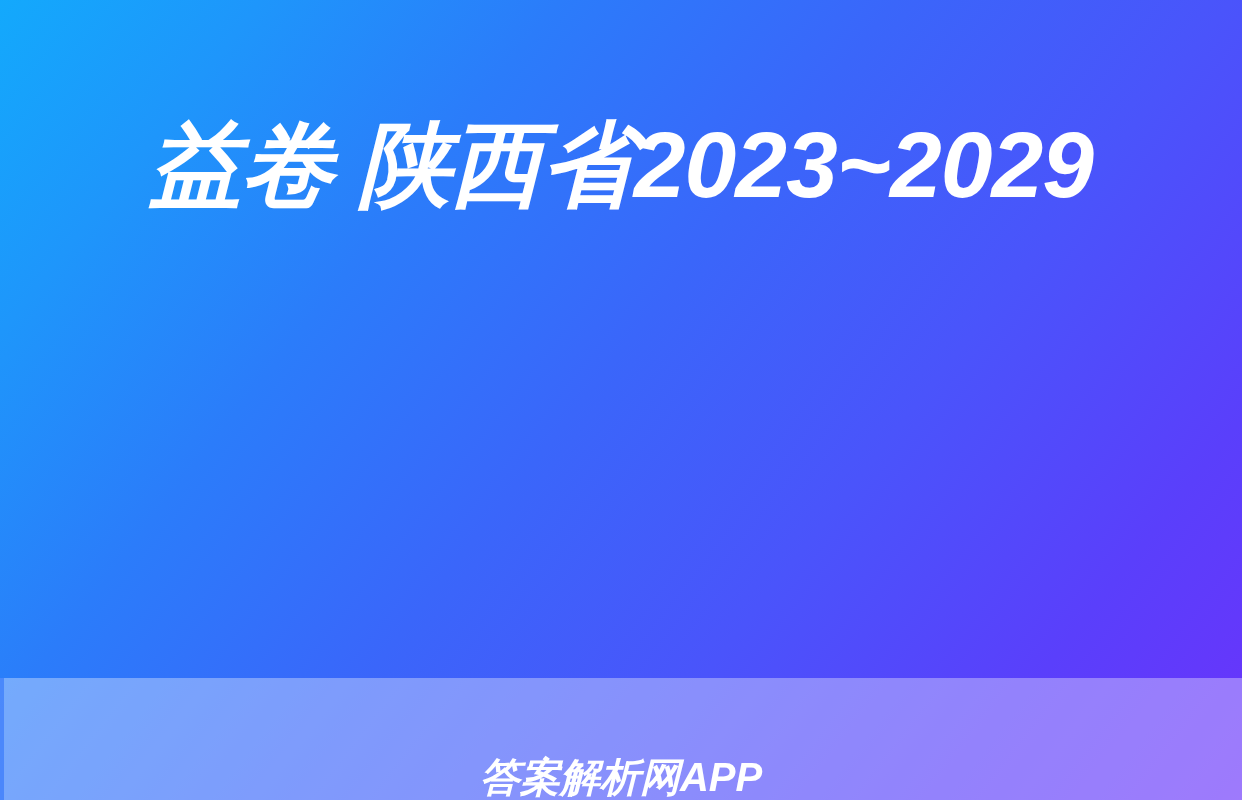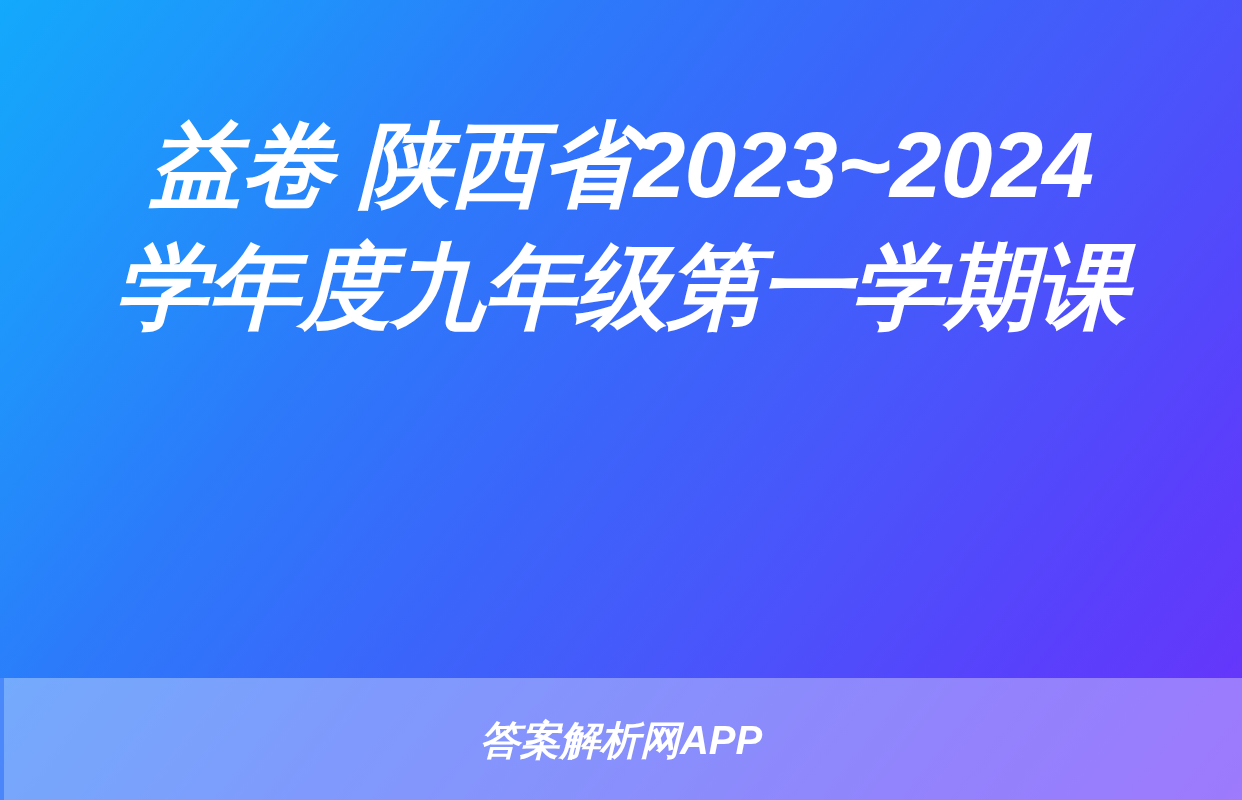--- a/index.html
+++ b/index.html
@@ -53,21 +53,21 @@
 
   
   .footer-bar {
     position: absolute;
     left: 0;
     bottom: 0;
     width: 1242px;
     height: 122px;
     background: rgba(255, 255, 255, 0.35);
     display: flex;
-    align-items: center;
+    align-items: flex-end;
     justify-content: center;
   }
 
   .footer-edge {
     position: absolute;
     left: 0;
     top: 0;
     width: 4px;
     height: 122px;
     background: rgba(40, 110, 250, 0.55);
@@ -84,22 +84,21 @@
     position: relative;
     top: 1px;
   }
 </style>
 </head>
 <body>
 
 <div class="banner">
 
   <div class="title-block">
-    <span class="title-line">益卷 陕西省2023~2024</span>
-    <span class="title-line">学年度九年级第一学期课</span>
+    <span class="title-line">益卷 陕西省2023~2029</span>
   </div>
 
   <div class="footer-bar">
     <div class="footer-edge"></div>
     <span class="footer-text">答案解析网APP</span>
   </div>
 
 </div>
 
 </body></html>

